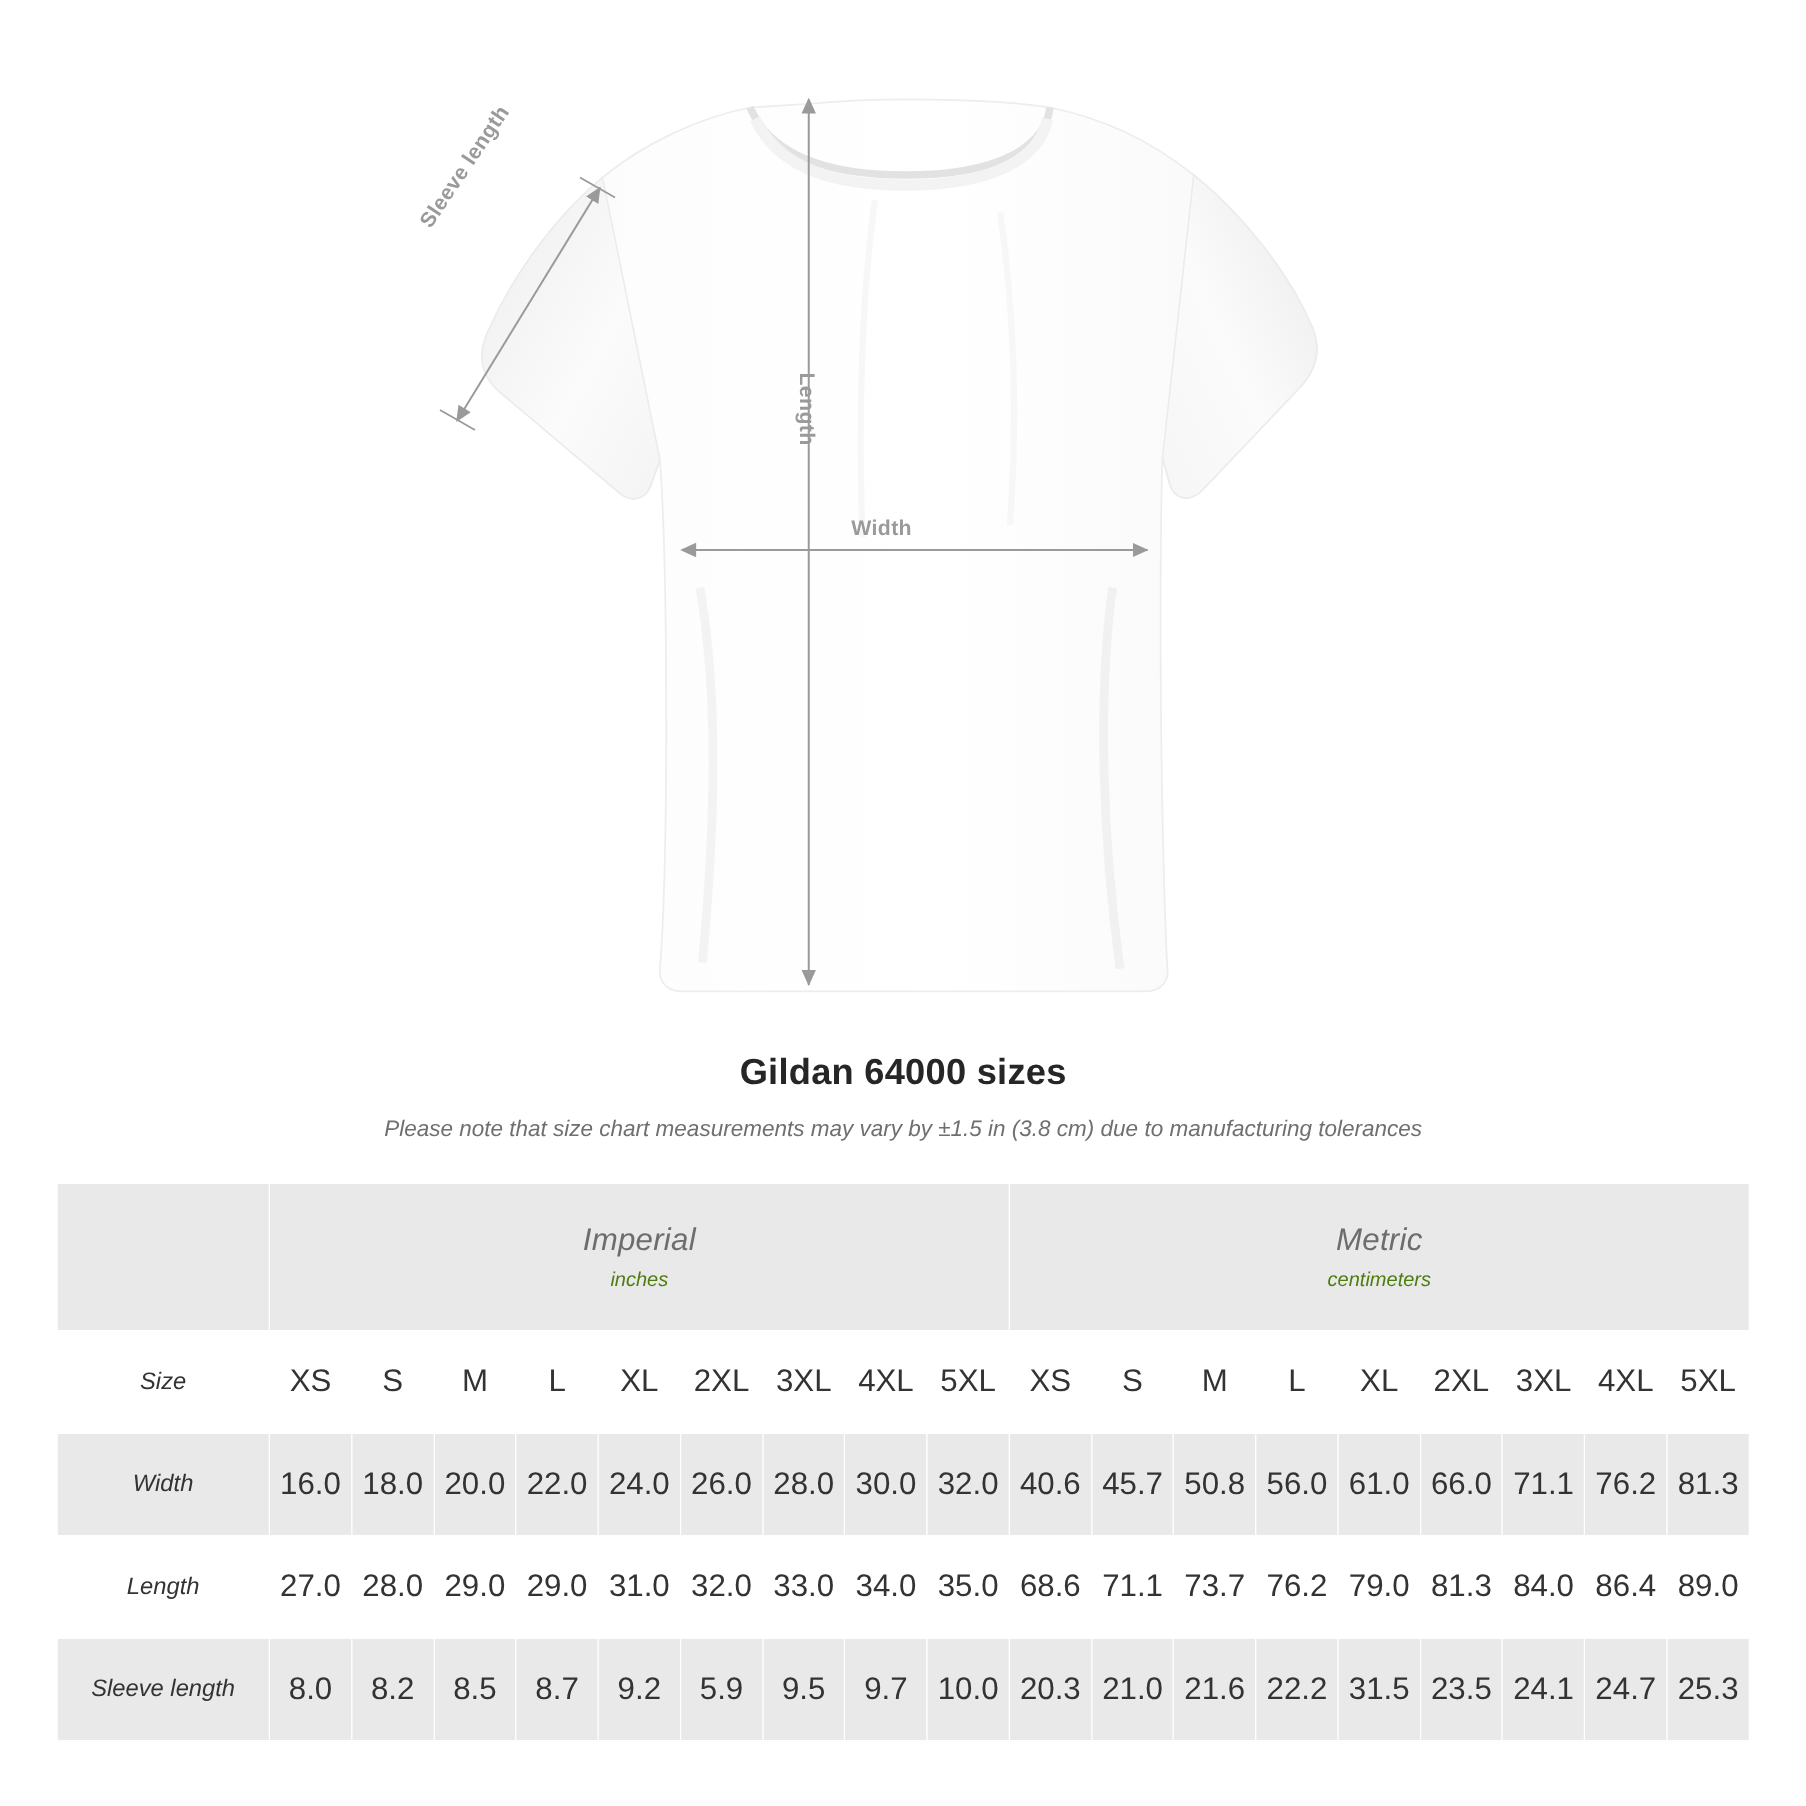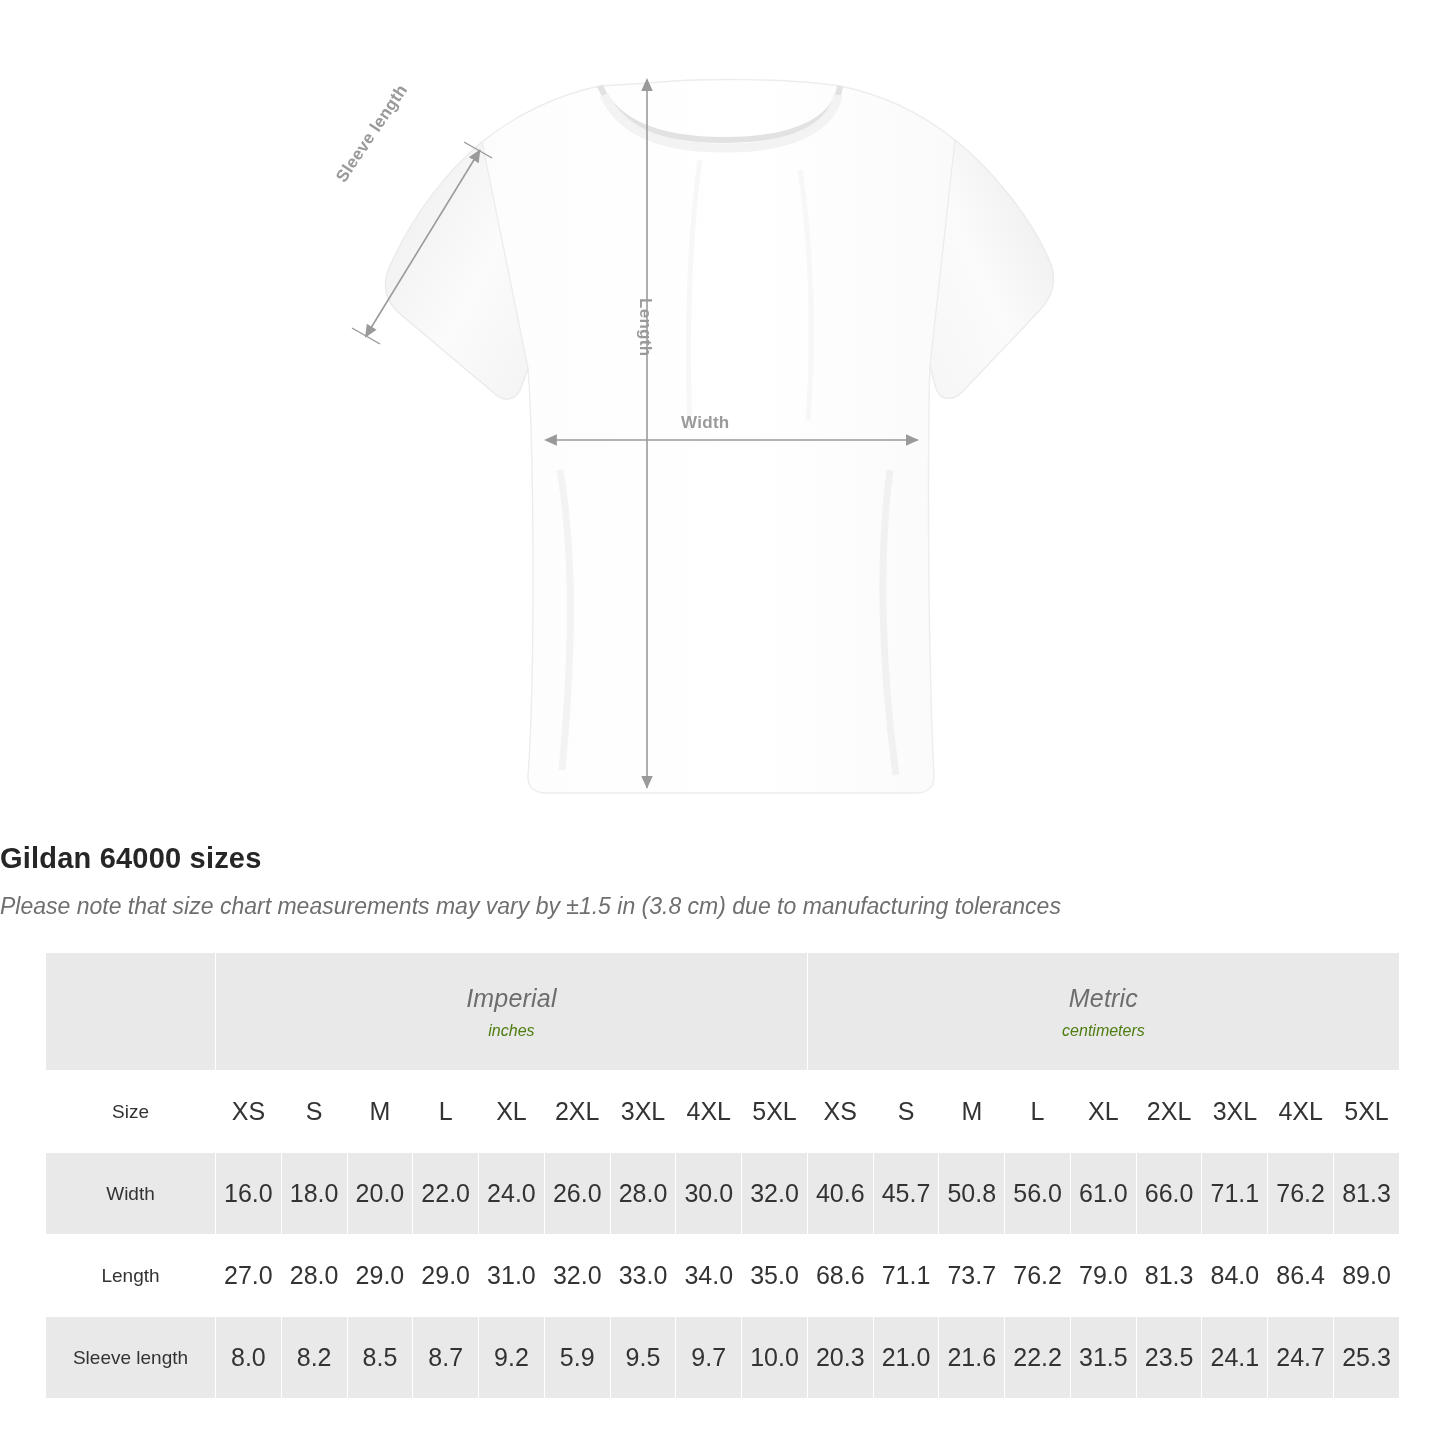--- a/index.html
+++ b/index.html
@@ -40,31 +40,32 @@
     left: 655px; top: 298px;
     transform: rotate(90deg);
     transform-origin: left top;
   }
   .lbl-width {
     left: 681px; top: 413px;
   }
 
   
   .title-block {
+    text-align: center;
     margin-top: 12px;
   }
   .chart-title {
     font-size: 29px;
     font-weight: bold;
     color: #262626;
     margin: 0;
     letter-spacing: 0.2px;
   }
   .chart-note {
-    font-size: 23px;
+    font-size: 18px;
     font-style: italic;
     color: #6f6f6f;
     margin-top: 18px;
   }
 
   
   .table-wrap {
     margin: 32px 45px 0 45px;
     width: 1355px;
   }
@@ -103,20 +104,21 @@
     height: 82px;
     font-size: 25px;
     font-weight: bold;
     color: #333333;
   }
   .hdr td.rowlabel { font-size: 19px; }
   .rowlabel {
     font-weight: bold;
     color: #333333;
     font-size: 19px;
+    font-style: italic;
   }
   tr.band-grey td { background: #e9e9e9; }
   tr.band-white td { background: #ffffff; }
   tbody td {
     height: 82px;
     font-size: 25px;
     color: #333333;
   }
   col.labelcol { width: 170px; }
 </style>

